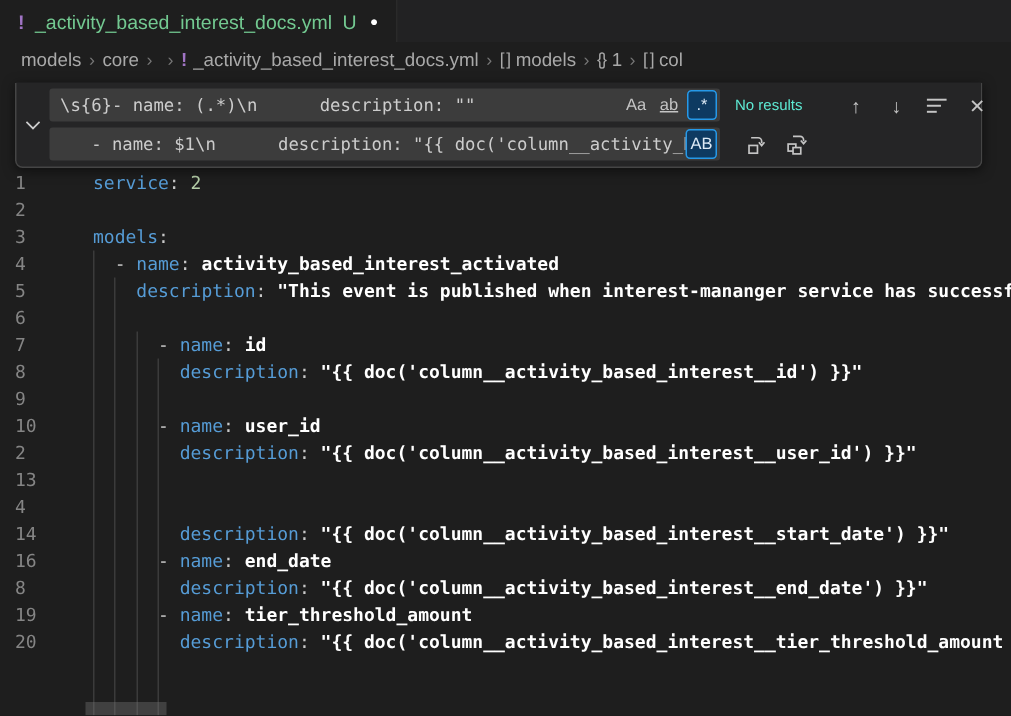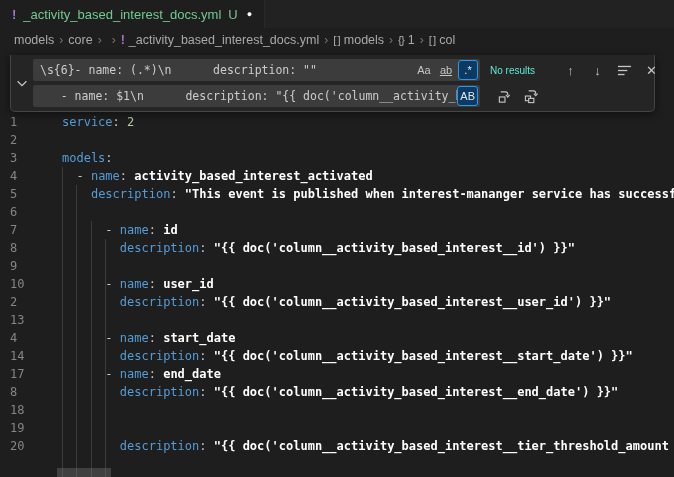--- a/index.html
+++ b/index.html
@@ -113,26 +113,25 @@
         <div class="line"><span class="gutter">3</span><span class="code"><span class="k">models</span><span class="p">:</span></span></div>
         <div class="line"><span class="gutter">4</span><span class="code"><span class="p">  - </span><span class="k">name</span><span class="p">: </span><span class="s">activity_based_interest_activated</span></span></div>
         <div class="line"><span class="gutter">5</span><span class="code"><span class="p">    </span><span class="k">description</span><span class="p">: </span><span class="s">"This event is published when interest-mananger service has successf</span></span></div>
         <div class="line"><span class="gutter">6</span></div>
         <div class="line"><span class="gutter">7</span><span class="code"><span class="p">      - </span><span class="k">name</span><span class="p">: </span><span class="s">id</span></span></div>
         <div class="line"><span class="gutter">8</span><span class="code"><span class="p">        </span><span class="k">description</span><span class="p">: </span><span class="s">"{{ doc('column__activity_based_interest__id') }}"</span></span></div>
         <div class="line"><span class="gutter">9</span><span class="code"></span></div>
         <div class="line"><span class="gutter">10</span><span class="code"><span class="p">      - </span><span class="k">name</span><span class="p">: </span><span class="s">user_id</span></span></div>
         <div class="line"><span class="gutter">2</span><span class="code"><span class="p">        </span><span class="k">description</span><span class="p">: </span><span class="s">"{{ doc('column__activity_based_interest__user_id') }}"</span></span></div>
         <div class="line"><span class="gutter">13</span><span class="code"></span></div>
-        <div class="line"><span class="gutter">4</span><span class="code"><span class="p">      - </span><span class="k">name</span><span class="p">: </span><span class="s">start_date</span></span></div>
+        <div class="line"><span class="gutter">4</span></div>
         <div class="line"><span class="gutter">14</span><span class="code"><span class="p">        </span><span class="k">description</span><span class="p">: </span><span class="s">"{{ doc('column__activity_based_interest__start_date') }}"</span></span></div>
-        <div class="line"><span class="gutter">17</span><span class="code"><span class="p">      - </span><span class="k">name</span><span class="p">: </span><span class="s">end_date</span></span></div>
+        <div class="line"><span class="gutter">16</span><span class="code"><span class="p">      - </span><span class="k">name</span><span class="p">: </span><span class="s">end_date</span></span></div>
         <div class="line"><span class="gutter">8</span><span class="code"><span class="p">        </span><span class="k">description</span><span class="p">: </span><span class="s">"{{ doc('column__activity_based_interest__end_date') }}"</span></span></div>
-        <div class="line"><span class="gutter">18</span><span class="code"></span></div>
-        <div class="line"><span class="gutter">19</span></div>
+        <div class="line"><span class="gutter">19</span><span class="code"><span class="p">      - </span><span class="k">name</span><span class="p">: </span><span class="s">tier_threshold_amount</span></span></div>
         <div class="line"><span class="gutter">20</span><span class="code"><span class="p">        </span><span class="k">description</span><span class="p">: </span><span class="s">"{{ doc('column__activity_based_interest__tier_threshold_amount</span></span></div>
       </div>
     <div class="hthumb"></div>
   </div>
 
   <div class="find-widget">
     <div class="fw-toggle">
       <svg width="14" height="14" viewBox="0 0 16 16">
         <polyline points="3,6 8,11 13,6" fill="none" stroke="#cccccc" stroke-width="1.3"></polyline>
       </svg>

